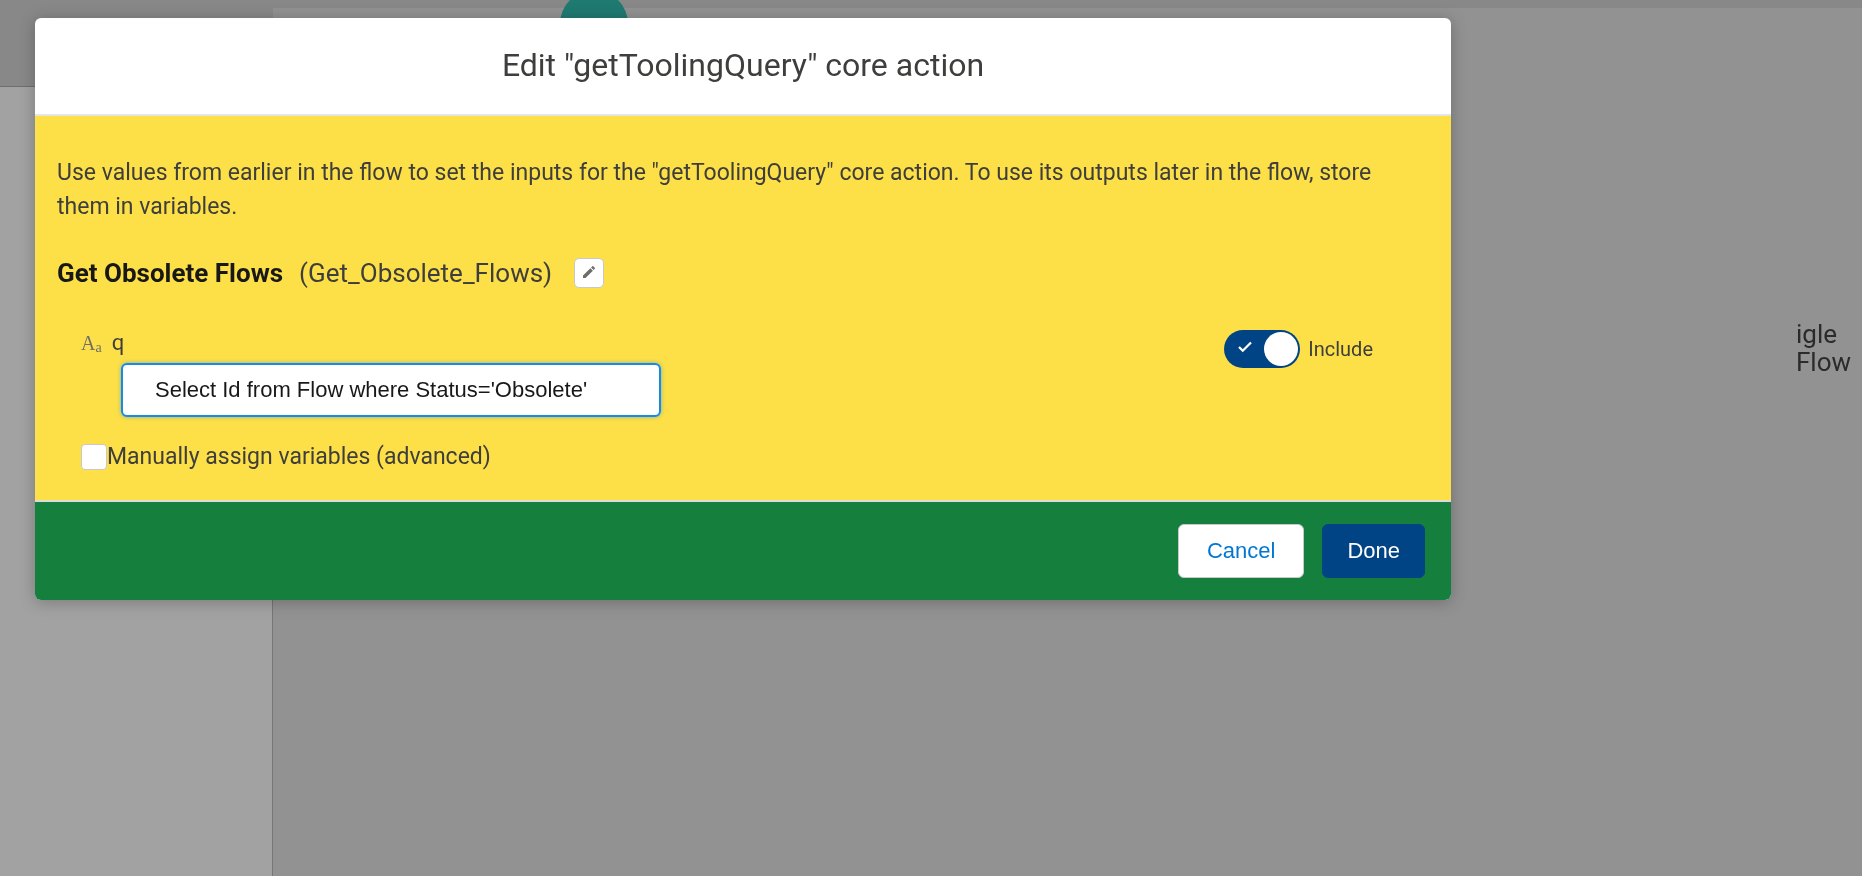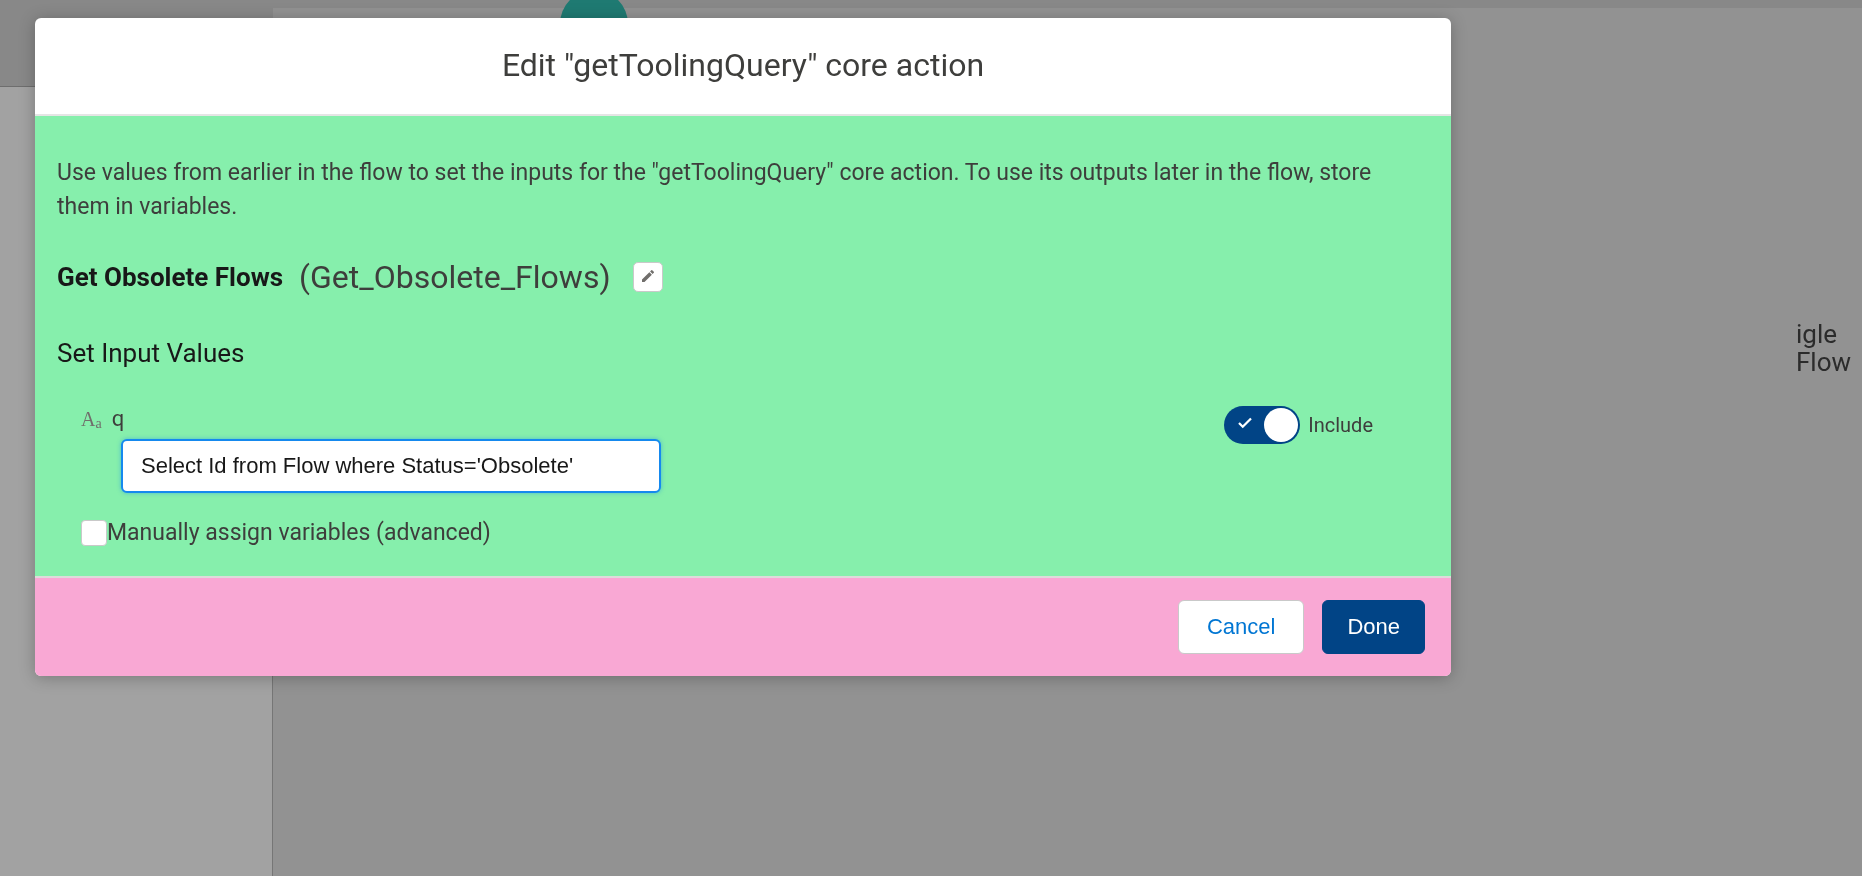--- a/index.html
+++ b/index.html
@@ -69,41 +69,41 @@
       border-bottom: 2px solid #e5e5e5;
       text-align: center;
     }
     .modal-title {
       font-size: 32px;
       font-weight: 400;
       color: #3e3e3c;
     }
     .modal-body {
       padding: 40px 22px 30px 22px;
-      background: #86efac;
+      background: #fde047;
     }
     .description {
       font-size: 23px;
       color: #3e3e3c;
       line-height: 34px;
       margin-bottom: 34px;
     }
     .element-line {
       display: flex;
       align-items: center;
       gap: 16px;
       margin-bottom: 42px;
     }
     .element-label {
       font-size: 26px;
       font-weight: 700;
       color: #181818;
     }
     .element-api {
-      font-size: 32px;
+      font-size: 26px;
       font-weight: 400;
       color: #3e3e3c;
     }
     .edit-icon-btn {
       width: 30px; height: 30px;
       border: 1px solid #c9c9c9;
       border-radius: 5px;
       background: #ffffff;
       display: inline-flex;
       align-items: center; justify-content: center;
@@ -147,21 +147,21 @@
     .field-label {
       font-size: 22px;
       color: #3e3e3c;
     }
     .text-input {
       width: 540px;
       height: 54px;
       border: 2px solid #1589ee;
       border-radius: 6px;
       box-shadow: 0 0 4px rgba(21,137,238,0.5);
-      padding: 0 18px;
+      padding: 0 32px;
       font-size: 22px;
       color: #181818;
       outline: none;
       margin-left: 40px;
     }
     .toggle-wrap {
       display: flex;
       flex-direction: row;
       align-items: center;
       gap: 8px;
@@ -204,21 +204,21 @@
       border-radius: 4px;
       background: #ffffff;
       cursor: pointer;
     }
     .checkbox-label {
       font-size: 23px;
       color: #3e3e3c;
     }
     .modal-footer {
       border-top: 2px solid #dddbda;
-      background: #f9a8d4;
+      background: #15803d;
       padding: 22px 26px;
       display: flex;
       justify-content: flex-end;
       gap: 18px;
       border-radius: 0 0 6px 6px;
     }
     .btn {
       height: 54px;
       padding: 0 28px;
       border-radius: 6px;
@@ -263,21 +263,20 @@
       <span class="element-api">(Get_Obsolete_Flows)</span>
       <button class="edit-icon-btn">
         <span>
           <svg viewBox="0 0 24 24">
               <path d="M3 17.25V21h3.75L17.81 9.94l-3.75-3.75L3 17.25zM20.71 7.04a1 1 0 0 0 0-1.41l-2.34-2.34a1 1 0 0 0-1.41 0l-1.83 1.83 3.75 3.75 1.83-1.83z"></path>
             </svg>
         </span>
       </button>
     </div>
 
-    <h2 class="section-heading">Set Input Values</h2>
 
     <div class="input-row">
       <div class="input-group">
         <div class="input-label-line">
           <span class="aa-icon">
               <span class="big">A</span>
               <span class="small">a</span>
             </span>
           <span class="field-label">q</span>
         </div>

